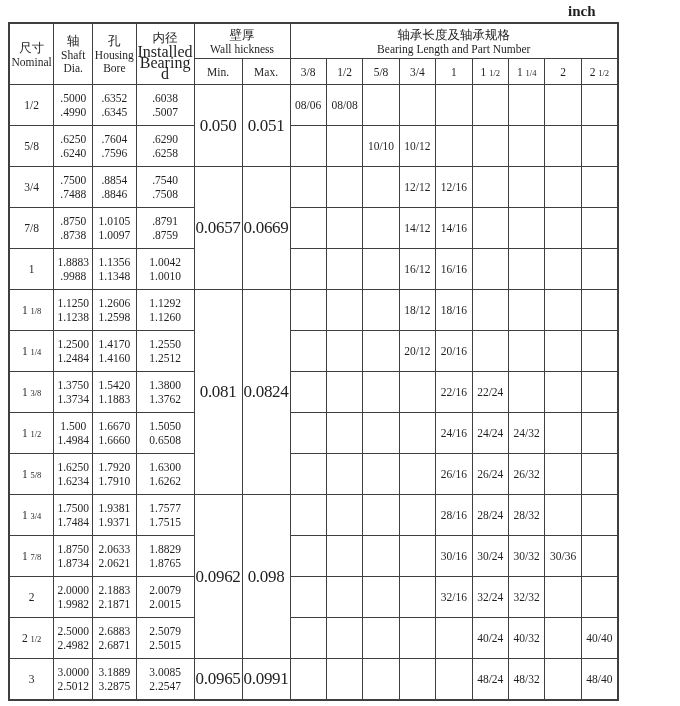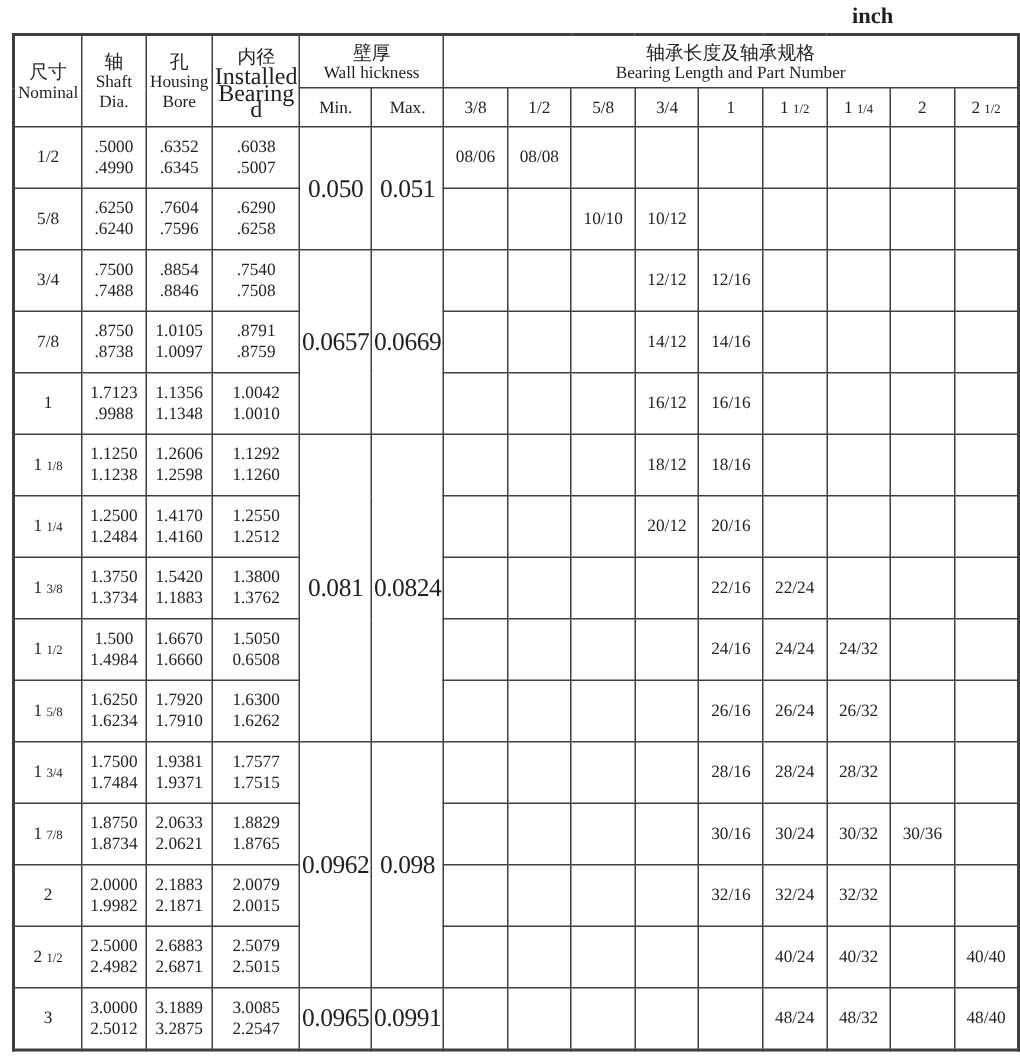--- a/index.html
+++ b/index.html
@@ -1,17 +1,17 @@
 <!DOCTYPE html>
 <html><head>
 <meta charset="utf-8">
 <style>
   html,body { margin:0; padding:0; background:#ffffff; }
   body { font-family:"Liberation Serif","DejaVu Serif",serif; color:#1f1f1f; }
-  .page { position:relative; width:680px; height:706px; background:#ffffff; overflow:hidden; }
+  .page { position:relative; width:584px; height:706px; background:#ffffff; overflow:hidden;padding-left:35px; }
   .unit-label { position:absolute; top:3px; left:568px; font-size:15px; font-weight:bold; }
   table.spec { position:absolute; top:22px; left:8px; border-collapse:collapse; table-layout:fixed;
                border:2px solid #3f3f3f; background:#ffffff; }
   th, td { border:1px solid #3f3f3f; text-align:center; vertical-align:middle; padding:0 1px;
            font-weight:normal; overflow:hidden; }
   thead tr.row-a th { height:34px; }
   thead tr.row-b th { height:25px; font-size:11.5px;margin-top:19px; }
   tbody td { height:40px; font-size:11.5px; }
   .zh   { font-size:12.5px; line-height:16px; }
   .en   { font-size:11.5px; line-height:13px; }
@@ -186,21 +186,21 @@
           <td>14/12</td>
           <td>14/16</td>
           <td></td>
           <td></td>
           <td></td>
           <td></td>
         </tr>
         <tr>
           <td>1</td>
           <td>
-            <div class="ln">1.7123</div>
+            <div class="ln">1.8883</div>
             <div class="ln">.9988</div>
           </td>
           <td>
             <div class="ln">1.1356</div>
             <div class="ln">1.1348</div>
           </td>
           <td>
             <div class="ln">1.0042</div>
             <div class="ln">1.0010</div>
           </td>

